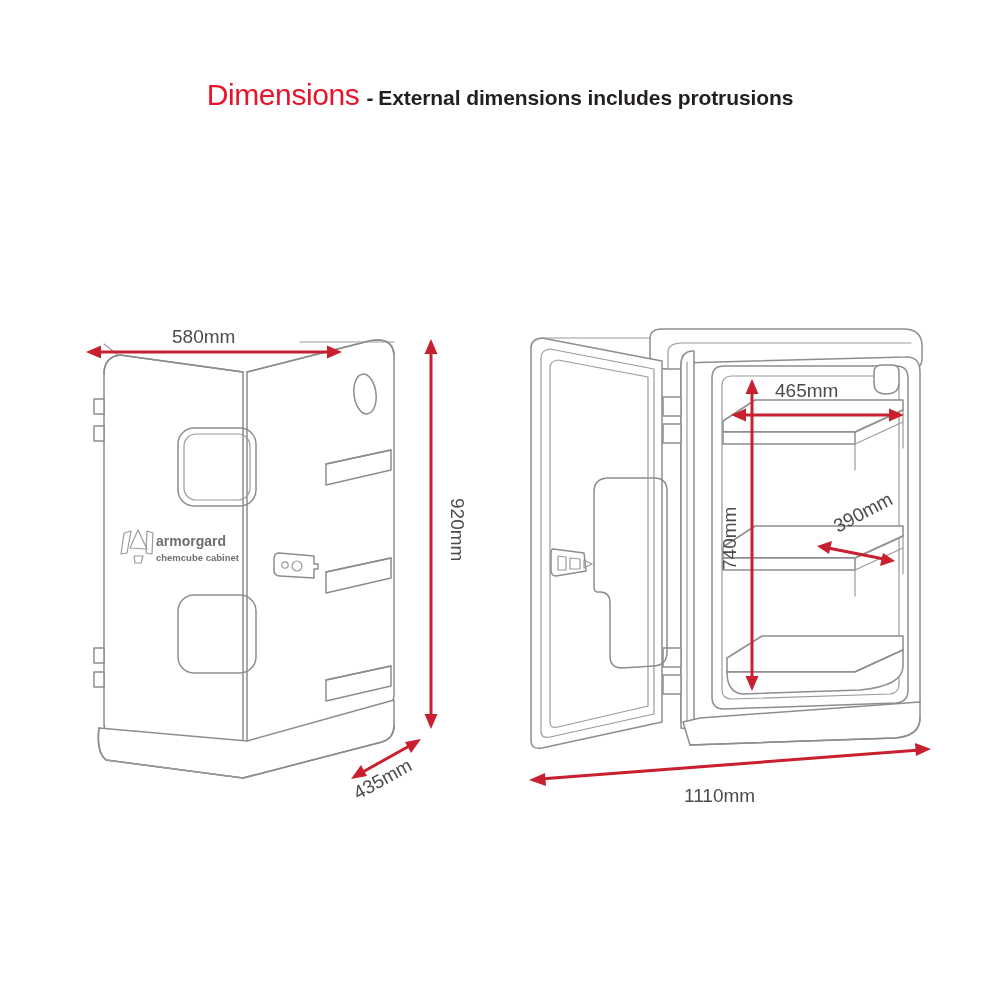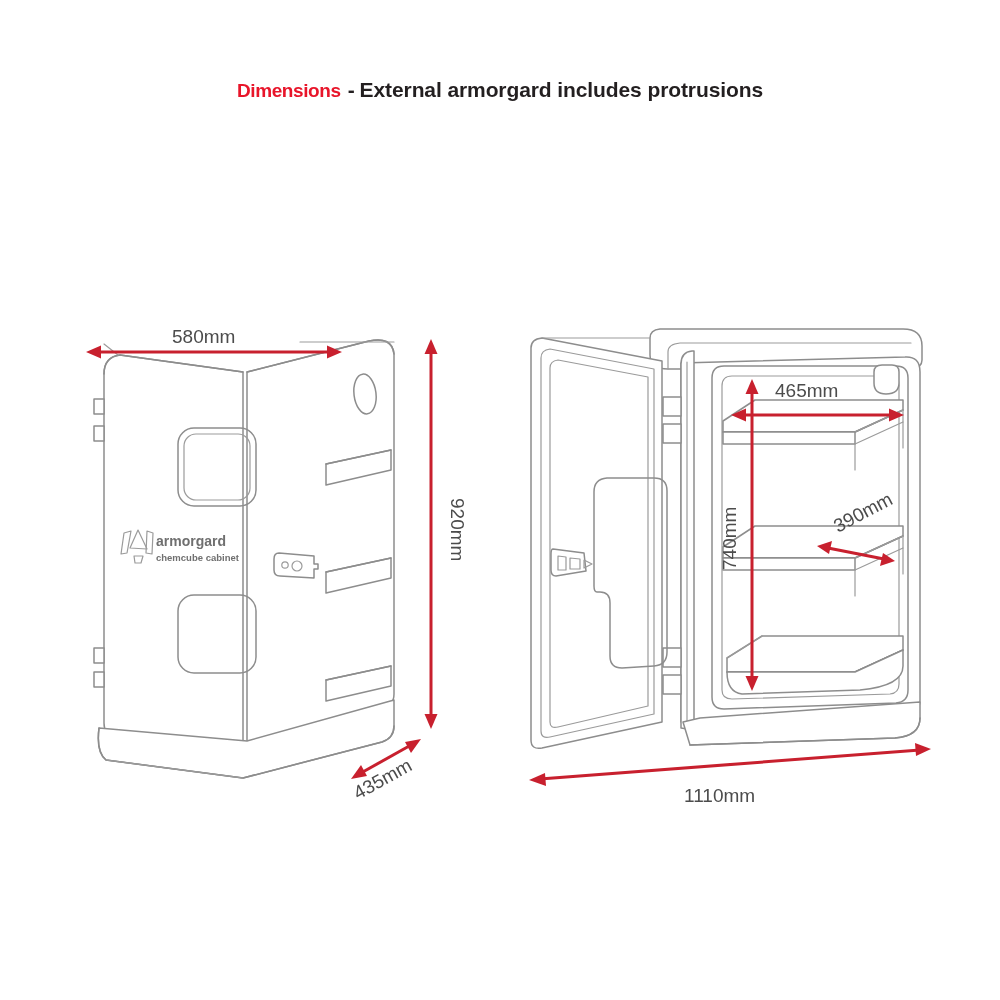--- a/index.html
+++ b/index.html
@@ -11,21 +11,21 @@
   }
   #page{position:relative;width:1000px;height:1000px;background:#fff;}
 
   
   .header{
     position:absolute;top:78px;left:0;width:1000px;
     text-align:center;
     white-space:nowrap;
   }
   .header .h-red{
-    font-size:19px;font-weight:bold;letter-spacing:-0.4px;
+    font-size:30px;font-weight:normal;letter-spacing:-0.4px;
   }
   .header .h-dark{
     font-size:21px;font-weight:bold;letter-spacing:-0.1px;
   }
 
   
   #art{position:absolute;left:0;top:0;width:1000px;height:1000px;}
 
   .ln{fill:none;stroke:#8d8d8d;stroke-width:1.5;
       stroke-linecap:round;stroke-linejoin:round;}
@@ -41,21 +41,21 @@
     font-family:"Liberation Sans", sans-serif;
     font-weight:bold;fill:#6f6f6f;
   }
 </style>
 </head>
 <body>
 
 <div id="page">
 
   <div class="header">
-    <span class="h-red" style="color: rgb(232, 21, 42);">Dimensions</span><span class="h-dark" style="padding-left: 7px; color: rgb(35, 31, 32);">-</span><span class="h-dark" style="padding-left: 5px; color: rgb(35, 31, 32);">External armorgard includes protrusions</span>
+    <span class="h-red" style="color: rgb(232, 21, 42);">Dimensions</span><span class="h-dark" style="padding-left: 7px; color: rgb(35, 31, 32);">-</span><span class="h-dark" style="padding-left: 5px; color: rgb(35, 31, 32);">External dimensions includes protrusions</span>
   </div>
 
   <svg id="art" viewBox="0 0 1000 1000">
 
     <g>
 
       <g>
         <path class="ln fillw" d="M247,372 L369,341 Q392,336 394,354 L394,694
                  Q394,706 381,710 L247,745 Z"></path>
 

